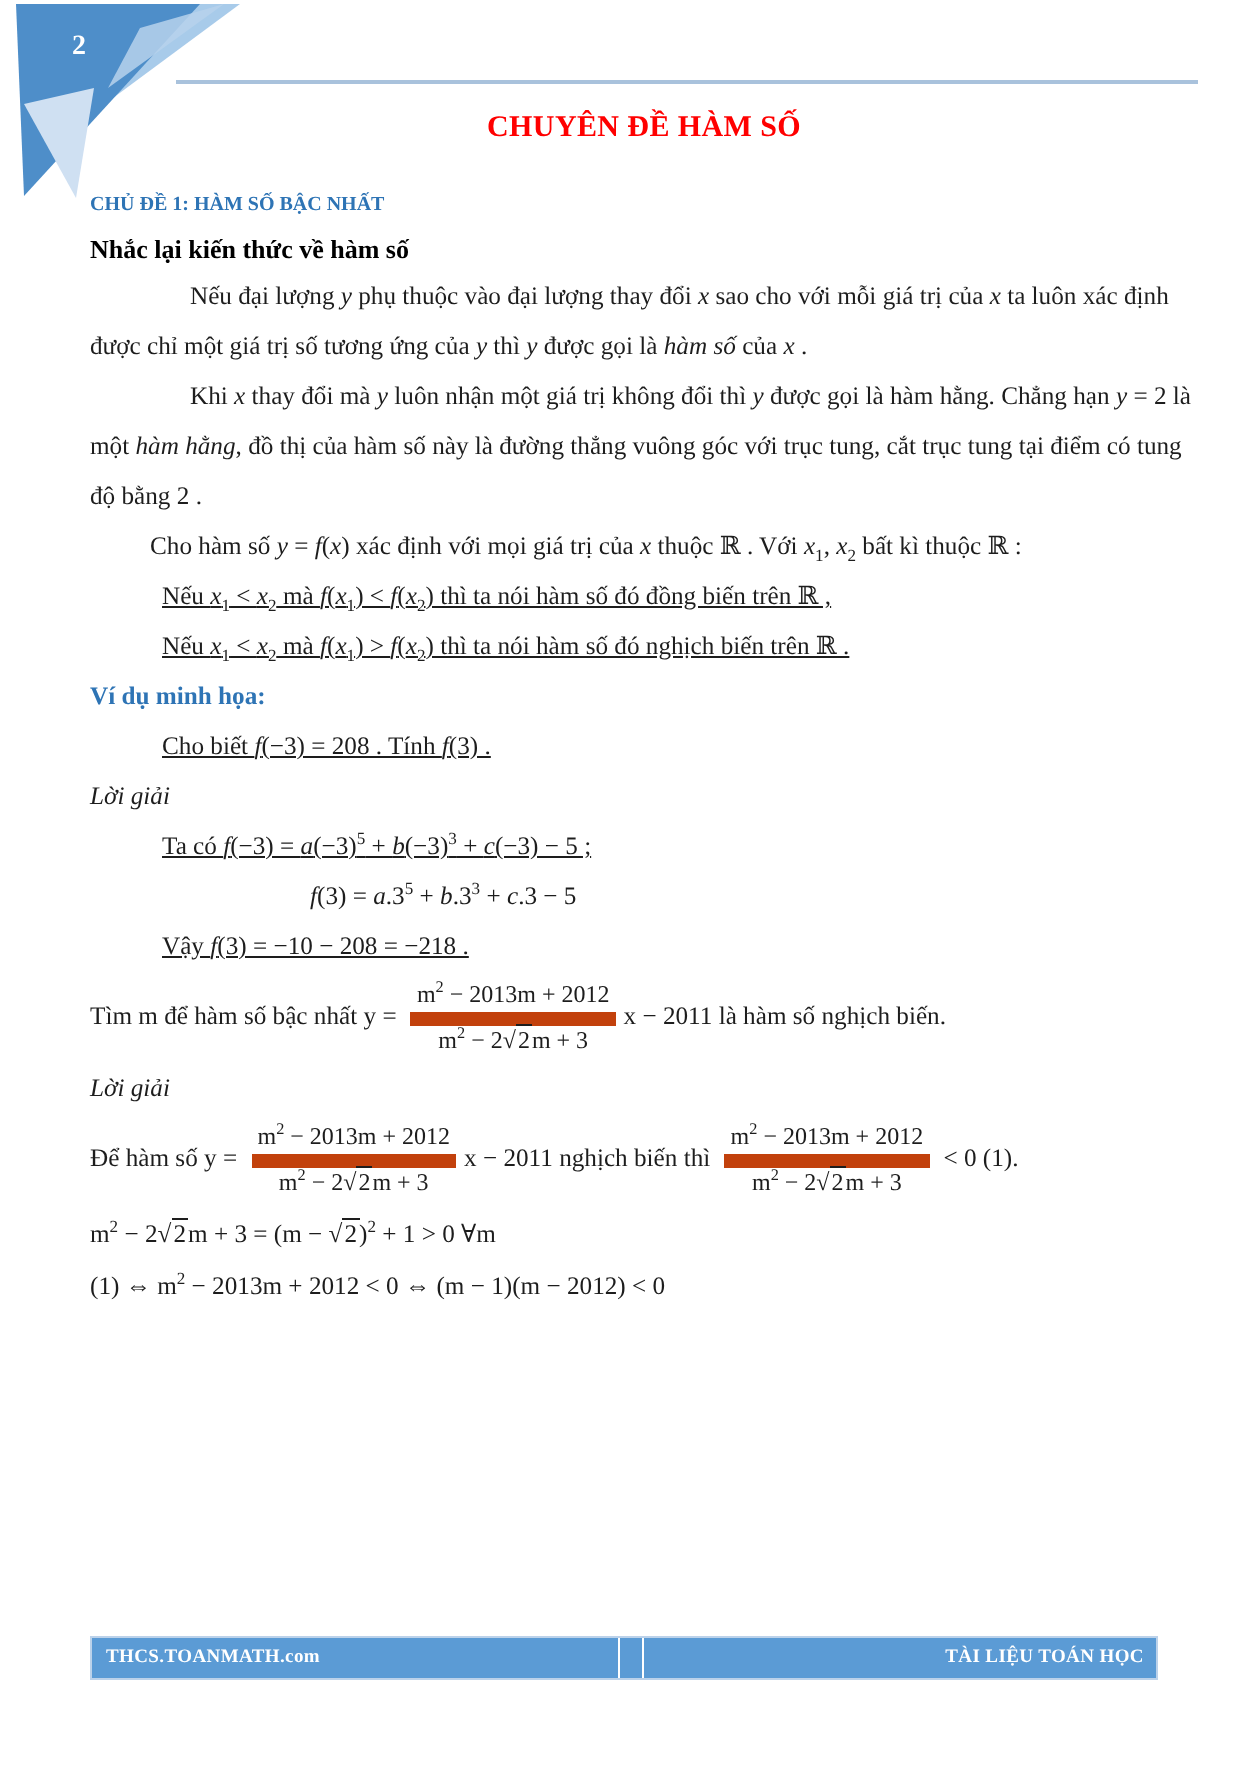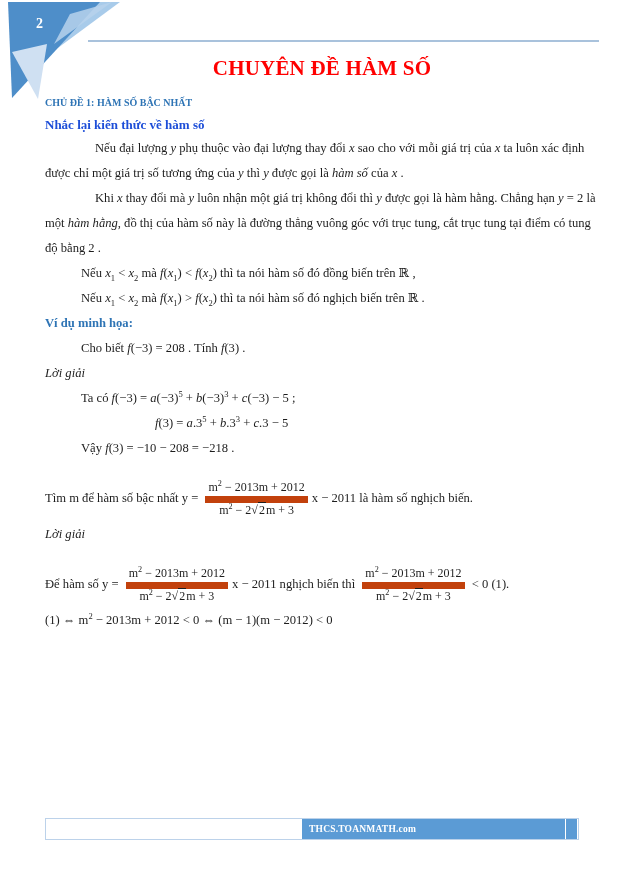--- a/index.html
+++ b/index.html
@@ -10,50 +10,50 @@
   
   .corner{position:absolute;top:0;left:0;width:130px;height:105px;}
   .page-num{
     position:absolute;top:16px;left:36px;color:#ffffff;font-weight:bold;
     font-size:14px;font-family:"Liberation Serif",serif;
   }
   
   .rule{position:absolute;top:40px;left:88px;width:511px;height:0;border-top:2px solid #a9c2dc;}
   .doc-title{
     position:absolute;top:56px;left:45px;right:23px;text-align:center;
-    color:#ff0000;font-weight:bold;font-size:21px;letter-spacing:.2px;
+    color:#ff0000;font-weight:bold;font-size:15px;letter-spacing:.2px;
   }
   
   .body{position:absolute;top:97px;left:45px;right:23px;}
   .sec-title{color:#2e74b5;font-weight:bold;font-size:10px;margin:0 0 9px 0;}
-  .sub-title{color:#1d4ed8;font-weight:bold;font-size:13px;margin:0 0 3px 0;}
+  .sub-title{color:#000000;font-weight:bold;font-size:13px;margin:0 0 3px 0;}
   .para{margin:0;font-size:12.6px;line-height:25px;}
   .i50{text-indent:50px;}
-  .i36{text-indent:36px;}
+  .i36{text-indent:36px;text-decoration:underline;}
   .i30{text-indent:30px;}
   .i110{text-indent:110px;}
   .ctr{text-align:left;}
-  .mline{line-height:22px;padding:3px 0;margin-top:15px;}
+  .mline{line-height:22px;padding:3px 0;}
   
   .rs-i{font-style:italic;}
   .rs-blue{color:#2e74b5;font-weight:bold;margin-top:40px;}
   .rs-sup{vertical-align:super;font-size:0.68em;line-height:0;}
   .rs-sub{vertical-align:sub;font-size:0.68em;line-height:0;}
   
   .frac{display:inline-block;vertical-align:middle;text-align:center;
         margin:1px 4px;font-size:12px;line-height:1.3;}
   .frac .num{display:block;border-bottom:7px solid #c2410c;padding:0 3px;}
   .frac .den{display:block;padding:0 3px;}
   
   .rad{white-space:nowrap;}
   .radc{border-top:1px solid currentColor;padding:0 1px;}
   
   .footer{
     position:absolute;left:46px;bottom:45px;width:532px;height:20px;
-    display:flex;box-shadow:0 0 0 1px #bcd2ea;justify-content:flex-end;
+    display:flex;box-shadow:0 0 0 1px #bcd2ea;
   }
   .fseg{background:#5b9bd5;display:flex;align-items:center;}
   .fseg.left{width:256px;padding-left:7px;}
   .fseg.mid{width:11px;margin:0 1px;}
   .fseg.right{flex:1;justify-content:flex-end;padding-right:6px;}
   .ftext{color:#ffffff;font-weight:bold;font-size:9.5px;letter-spacing:.2px;
          font-family:"Liberation Serif",serif;}
 </style>
 </head>
 <body>
@@ -71,35 +71,40 @@
   <div class="rule"></div>
 
   <div class="doc-title">CHUYÊN ĐỀ HÀM SỐ</div>
 
   <div class="body">
     <div class="sec-title">CHỦ ĐỀ 1: HÀM SỐ BẬC NHẤT</div>
     <div class="sub-title">Nhắc lại kiến thức về hàm số</div>
     <div id="blocks">
         <p class="para i50">Nếu đại lượng <span class="rs-i">y</span> phụ thuộc vào đại lượng thay đổi <span class="rs-i">x</span> sao cho với mỗi giá trị của <span class="rs-i">x</span> ta luôn xác định được chỉ một giá trị số tương ứng của <span class="rs-i">y</span> thì <span class="rs-i">y</span> được gọi là <span class="rs-i">hàm số</span> của <span class="rs-i">x</span> .</p>
         <p class="para i50">Khi <span class="rs-i">x</span> thay đổi mà <span class="rs-i">y</span> luôn nhận một giá trị không đổi thì <span class="rs-i">y</span> được gọi là hàm hằng. Chẳng hạn <span class="rs-i">y</span> = 2 là một <span class="rs-i">hàm hằng</span>, đồ thị của hàm số này là đường thẳng vuông góc với trục tung, cắt trục tung tại điểm có tung độ bằng 2 .</p>
+        <p class="para i30">Cho hàm số <span class="rs-i">y</span> = <span class="rs-i">f</span>(<span class="rs-i">x</span>) xác định với mọi giá trị của <span class="rs-i">x</span> thuộc ℝ . Với <span class="rs-i">x</span><span class="rs-sub">1</span>, <span class="rs-i">x</span><span class="rs-sub">2</span> bất kì thuộc ℝ :</p>
         <p class="para i36">Nếu <span class="rs-i">x</span><span class="rs-sub">1</span> &lt; <span class="rs-i">x</span><span class="rs-sub">2</span> mà <span class="rs-i">f</span>(<span class="rs-i">x</span><span class="rs-sub">1</span>) &lt; <span class="rs-i">f</span>(<span class="rs-i">x</span><span class="rs-sub">2</span>) thì ta nói hàm số đó đồng biến trên ℝ ,</p>
         <p class="para i36">Nếu <span class="rs-i">x</span><span class="rs-sub">1</span> &lt; <span class="rs-i">x</span><span class="rs-sub">2</span> mà <span class="rs-i">f</span>(<span class="rs-i">x</span><span class="rs-sub">1</span>) &gt; <span class="rs-i">f</span>(<span class="rs-i">x</span><span class="rs-sub">2</span>) thì ta nói hàm số đó nghịch biến trên ℝ .</p>
         <p class="para "><span class="rs-blue">Ví dụ minh họa:</span></p>
         <p class="para i36">Cho biết <span class="rs-i">f</span>(−3) = 208 . Tính <span class="rs-i">f</span>(3) .</p>
         <p class="para ctr"><span class="rs-i">Lời giải</span></p>
         <p class="para i36">Ta có <span class="rs-i">f</span>(−3) = <span class="rs-i">a</span>(−3)<span class="rs-sup">5</span> + <span class="rs-i">b</span>(−3)<span class="rs-sup">3</span> + <span class="rs-i">c</span>(−3) − 5 ;</p>
         <p class="para i110"><span class="rs-i">f</span>(3) = <span class="rs-i">a</span>.3<span class="rs-sup">5</span> + <span class="rs-i">b</span>.3<span class="rs-sup">3</span> + <span class="rs-i">c</span>.3 − 5</p>
         <p class="para i36">Vậy <span class="rs-i">f</span>(3) = −10 − 208 = −218 .</p>
         <p class="para mline">Tìm m để hàm số bậc nhất y = <span class="frac"><span class="num">m<span class="rs-sup">2</span> − 2013m + 2012</span><span class="den">m<span class="rs-sup">2</span> − 2<span class="rad">√<span class="radc">2</span></span>m + 3</span></span>x − 2011 là hàm số nghịch biến.</p>
         <p class="para ctr"><span class="rs-i">Lời giải</span></p>
         <p class="para mline">Để hàm số  y = <span class="frac"><span class="num">m<span class="rs-sup">2</span> − 2013m + 2012</span><span class="den">m<span class="rs-sup">2</span> − 2<span class="rad">√<span class="radc">2</span></span>m + 3</span></span>x − 2011  nghịch biến thì <span class="frac"><span class="num">m<span class="rs-sup">2</span> − 2013m + 2012</span><span class="den">m<span class="rs-sup">2</span> − 2<span class="rad">√<span class="radc">2</span></span>m + 3</span></span> &lt; 0  (1).</p>
+        <p class="para mline">m<span class="rs-sup">2</span> − 2<span class="rad">√<span class="radc">2</span></span>m + 3 = (m − <span class="rad">√<span class="radc">2</span></span>)<span class="rs-sup">2</span> + 1 &gt; 0 ∀m</p>
         <p class="para ">(1) ⇔ m<span class="rs-sup">2</span> − 2013m + 2012 &lt; 0 ⇔ (m − 1)(m − 2012) &lt; 0</p>
       </div>
   </div>
 
   <div class="footer">
     <div class="fseg left">
       <span class="ftext">THCS.TOANMATH.com</span>
     </div>
     <div class="fseg mid"></div>
+    <div class="fseg right">
+      <span class="ftext">TÀI LIỆU TOÁN HỌC</span>
+    </div>
   </div>
 
 </div>
 
 </body></html>

